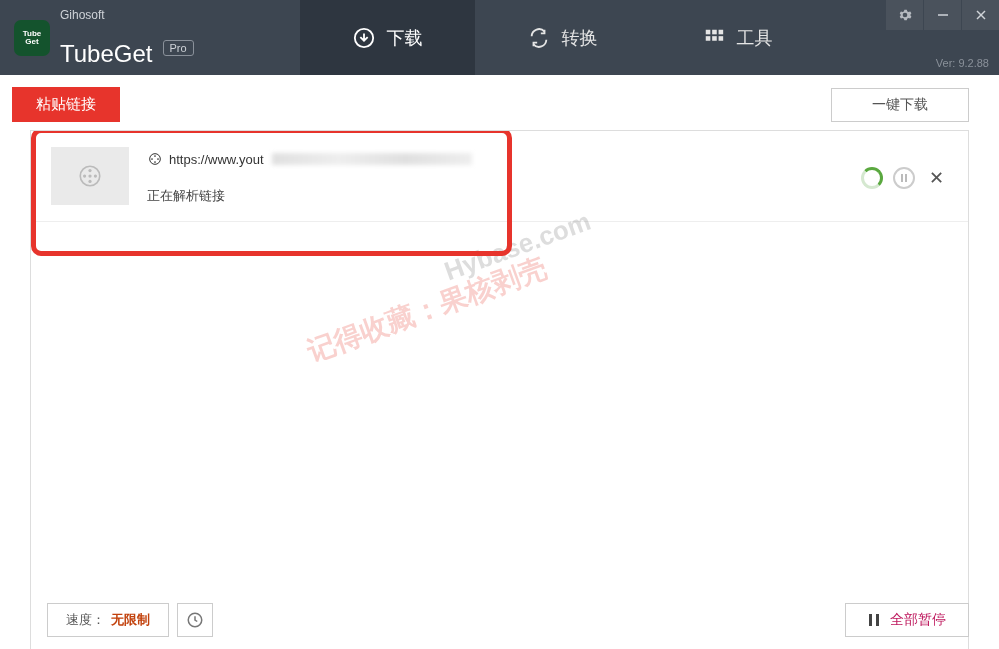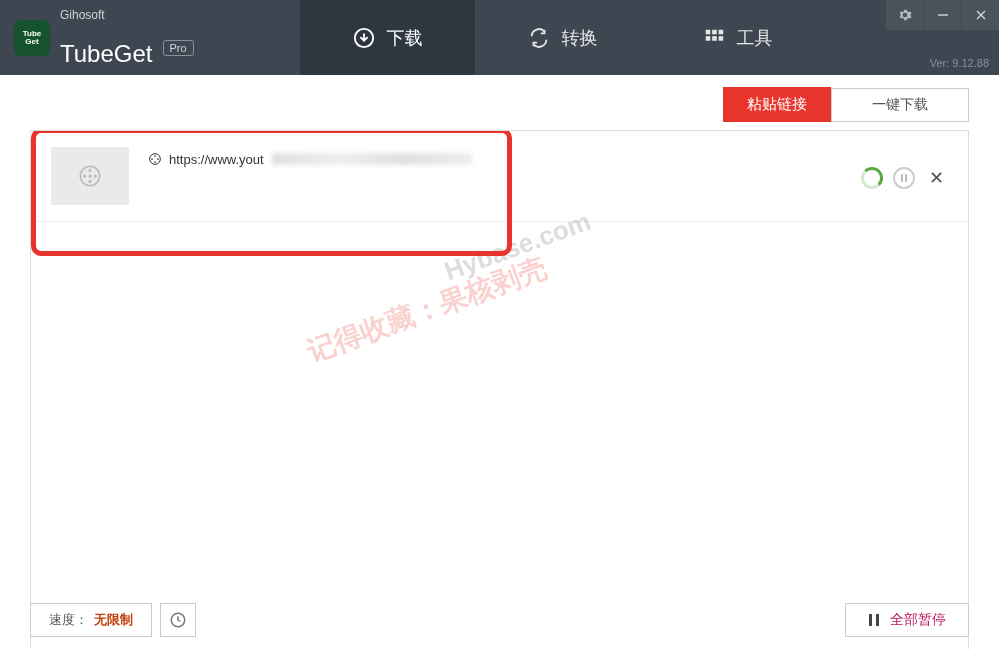--- a/index.html
+++ b/index.html
@@ -73,24 +73,25 @@
 }
 .version {
   position: absolute;
   right: 10px; bottom: 6px;
   font-size: 11px;
   color: #8a919a;
 }
 
 .toolbar {
   height: 55px;
-  padding: 14px 30px 10px 39px;
-  display: flex;
-  align-items: center;
-  justify-content: flex-end;
+  padding: 14px 30px 10px 12px;
+  display: flex;
+  align-items: center;
+  justify-content: space-between;
+  gap: 18px;
 }
 .paste-btn {
   background: #e7342c;
   color: #fff;
   padding: 8px 24px;
   font-size: 15px;
   border: none;
   cursor: pointer;
 }
 .download-all-btn {
@@ -174,21 +175,21 @@
 .watermark1 { left: 270px; top: 160px; }
 .watermark2 {
   left: 410px; top: 100px;
   color: rgba(120,120,120,0.25);
   transform: rotate(-20deg);
   font-size: 26px;
 }
 
 .footer {
   position: absolute;
-  left: 0; right: 0; bottom: 0;
+  left: 17px; right: 0; bottom: 0;
   padding: 12px 30px;
   display: flex;
   align-items: center;
   gap: 8px;
 }
 .speed-box {
   border: 1px solid #ccc;
   padding: 7px 18px;
   font-size: 13px;
   color: #555;
@@ -269,21 +270,21 @@
           <line x1="1" y1="6" x2="11" y2="6" stroke="currentColor" stroke-width="1.5"></line>
         </svg>
     </div>
     <div class="win-btn">
       <svg width="12" height="12" viewBox="0 0 12 12">
           <line x1="2" y1="2" x2="10" y2="10" stroke="currentColor" stroke-width="1.5"></line>
           <line x1="10" y1="2" x2="2" y2="10" stroke="currentColor" stroke-width="1.5"></line>
         </svg>
     </div>
   </div>
-  <div class="version">Ver: 9.12.88</div>
+  <div class="version">Ver: 9.2.88</div>
 </div>
 
 <div class="toolbar">
   <button class="paste-btn">粘贴链接</button>
   <button class="download-all-btn">一键下载</button>
 </div>
 
 <div class="content">
   <div class="highlight-box"></div>
 
@@ -303,20 +304,21 @@
         <svg viewBox="0 0 24 24" fill="#333">
           <circle cx="12" cy="12" r="8" fill="none" stroke="#333" stroke-width="1.5"></circle>
           <circle cx="12" cy="7.5" r="1.3"></circle>
             <circle cx="12" cy="16.5" r="1.3"></circle>
           <circle cx="7.5" cy="12" r="1.3"></circle>
             <circle cx="16.5" cy="12" r="1.3"></circle>
         </svg>
         <span>https://www.yout</span>
         <span class="blur-bar"></span>
       </div>
+      <div class="status-line">正在解析链接</div>
     </div>
     <div class="item-actions">
       <div class="spinner"></div>
       <div class="pause-circle">
         <svg width="8" height="8" viewBox="0 0 8 8">
             <rect x="1" y="0" width="2" height="8" fill="currentColor"></rect>
             <rect x="5" y="0" width="2" height="8" fill="currentColor"></rect>
           </svg>
       </div>
       <div class="close-x">✕</div>

